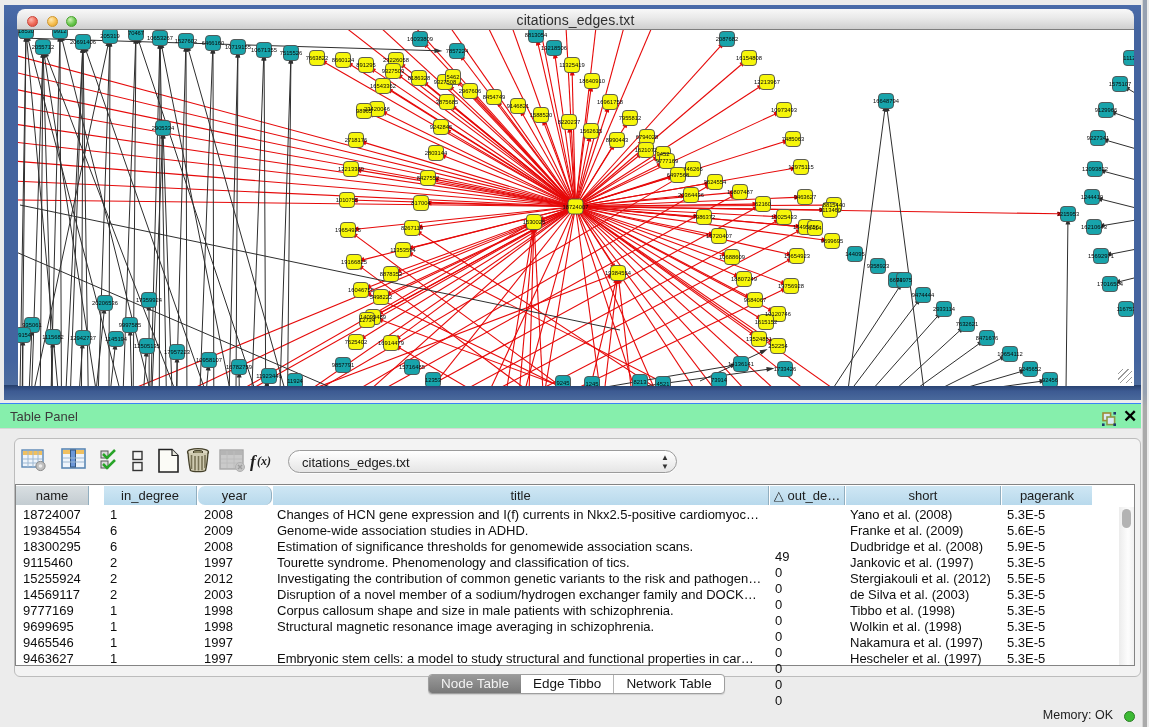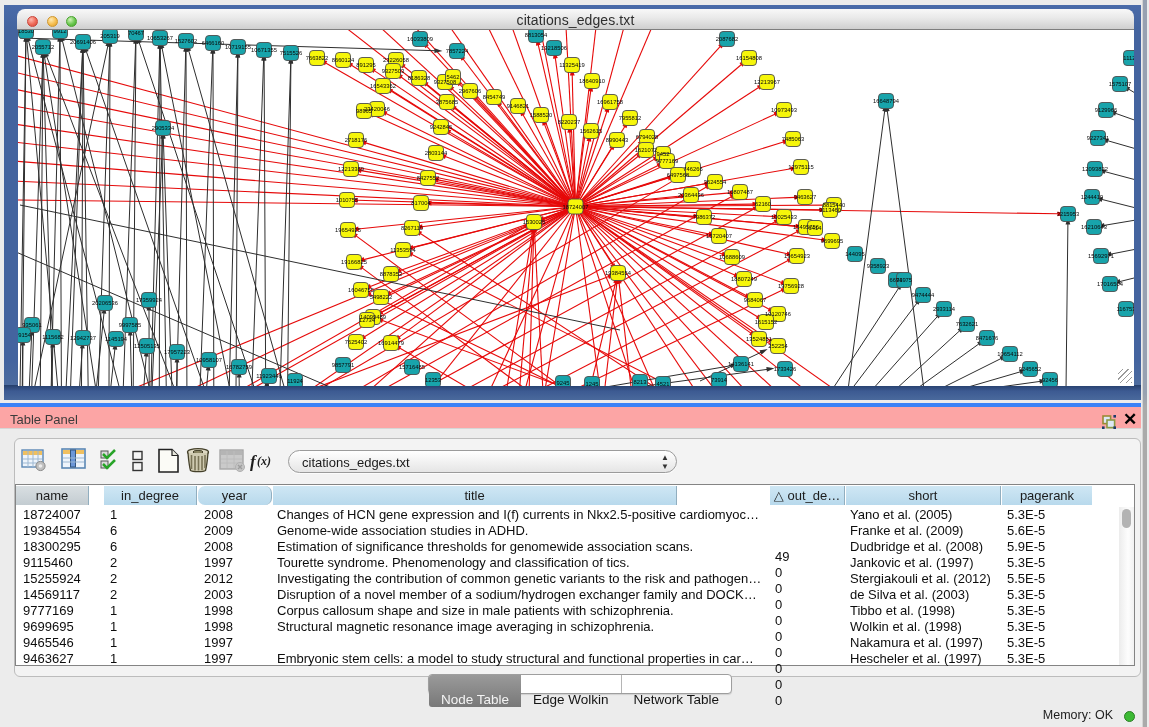--- a/index.html
+++ b/index.html
@@ -13,22 +13,22 @@
   border-bottom:1px solid #7e7e7e; }
 #titlebar .tl { position:absolute; top:7px; width:11px; height:11px; border-radius:50%; }
 #titlebar .t1 { left:9.5px; background:radial-gradient(circle at 35% 30%,#ffb8ae,#ee6a58 55%,#d3483c); border:1px solid #ca4439;}
 #titlebar .t2 { left:29.5px; background:radial-gradient(circle at 35% 30%,#ffe9b0,#f6be4f 55%,#dd9c2f); border:1px solid #cf962c;}
 #titlebar .t3 { left:49px; background:radial-gradient(circle at 35% 30%,#d2f3b9,#69c74f 55%,#46a42c); border:1px solid #49a22e;}
 #titlebar .ttl { position:absolute; left:0; right:0; top:3px; text-align:center;
   font-size:14px; font-weight:normal; color:#2e2e2e; letter-spacing:0.1px; }
 #graph { position:absolute; left:18px; top:30px; width:1116px; height:356px; background:#fff; overflow:hidden; }
 #grip { position:absolute; left:1100px; top:339px; width:14px; height:14px;
   background:repeating-linear-gradient(135deg,transparent,transparent 3px,#9a9a9a 3px,#9a9a9a 4px); }
-#tpbar { position:absolute; left:0; top:403px; width:1141px; height:26px; background:#fca5a5;
-  border-top:4px solid #3b82f6; border-bottom:1px solid #d6d6d6;text-align:center; }
+#tpbar { position:absolute; left:0; top:403px; width:1141px; height:26px; background:#86efac;
+  border-top:1px solid #3b82f6; border-bottom:1px solid #d6d6d6;text-align:center; }
 #tpbar .lbl { position:absolute; left:10px; top:5px; font-size:13px; color:#3c3c3c; }
 #tpbar .float { position:absolute; left:1102px; top:8px; width:14px; height:14px; }
 #tpbar .x { position:absolute; left:1123px; top:2px; font-size:17px; font-weight:bold; color:#000; }
 #rightstrip { position:absolute; left:1141px; top:0; width:8px; height:727px; background:#ececec; }
 #rightstrip .bar { position:absolute; left:1px; top:0px; width:5px; height:727px; background:linear-gradient(#97a1b1 54%,#aaaaaa 56%); border-left:1px solid #d5d5d5; }
 #container { position:absolute; left:14px; top:438px; width:1127px; height:239px;
   border:1px solid #bcbcbc; border-radius:6px; background:#f3f3f3; }
 #combo { position:absolute; left:288px; top:450px; width:389px; height:23px; border:1px solid #9b9b9b;
   border-radius:12px; background:linear-gradient(#ffffff,#f2f2f2 50%,#e5e5e5); box-shadow:0 1px 0 rgba(255,255,255,.7); }
 #combo .txt { position:absolute; left:13px; top:4px; font-size:13px; color:#1a1a1a; }
@@ -43,21 +43,21 @@
 .c-deg { left:94px; width:60px; }
 .c-year { left:188px; width:60px; }
 .c-title { left:261px; width:492px; }
 .c-out { left:759px; width:70px;margin-top:42px; }
 .c-short { left:834px; width:165px; }
 .c-pr { left:991px; width:90px; }
 #vscroll { position:absolute; left:1119px; top:507px; width:15px; height:158px; background:linear-gradient(90deg,#ececec,#fdfdfd 60%,#f2f2f2); }
 #vscroll .thumb { position:absolute; left:3px; top:2px; width:9px; height:19px; border-radius:5px; background:#b3b3b3; }
 #tabs { position:absolute; left:428px; top:674px; height:20px; border:1px solid #9e9e9e; border-radius:4px;
   background:#fff; box-shadow:0 1px 1px rgba(0,0,0,.12); font-size:13.5px; }
-#tabs span { display:inline-block; height:18px; line-height:18px; padding:16px 12px; color:#141414; vertical-align:top; }
+#tabs span { display:inline-block; height:18px; line-height:18px; padding:0 12px; color:#141414; vertical-align:top; }
 #tabs .sel { background:linear-gradient(#9a9a9a,#787878); color:#f3f3f3; border-radius:3px 0 0 3px; }
 #tabs .sep { padding:0; width:1px; background:#b5b5b5; }
 #status { position:absolute; right:36px; top:708px; font-size:12.5px; color:#1d1d1d; }
 #memdot { position:absolute; left:1124px; top:711px; width:11px; height:11px; border-radius:50%;
   background:#3cba34; border:1px solid #2c7d26; }
 </style></head>
 <body>
 <div id="frame">
     <div class="btm"></div>
   </div>
@@ -837,31 +837,31 @@
   <text x="243" y="21" font-family="Liberation Serif, serif" font-style="italic" font-weight="bold" font-size="12" fill="#1c1c1c">(x)</text>
 </svg>
 <div id="combo">
     <div class="txt">citations_edges.txt</div>
     <div class="arr">▲<br>▼</div>
   </div>
 <div id="tbl"></div>
 <div class="hcell" style="left:16px;width:73px;background:linear-gradient(#d9dfe2,#c3ccd1);">name</div>
 <div class="hcell" style="left:104px;width:93px;">in_degree</div>
 <div class="hcell" style="left:198px;width:74px;border-radius:7px;">year</div>
-<div class="hcell" style="left:273px;width:404px;">title</div>
+<div class="hcell" style="left:273px;width:496px;">title</div>
 <div class="hcell" style="left:770px;width:75px;">△ out_de…</div>
 <div class="hcell" style="left:846px;width:155px;">short</div>
 <div class="hcell" style="left:1002px;width:90px;border-right:none;">pagerank</div>
 <div class="trow" style="top:507px">
 <span class="c-name">18724007</span>
     <span class="c-deg">1</span>
     <span class="c-year">2008</span>
 <span class="c-title">Changes of HCN gene expression and I(f) currents in Nkx2.5-positive cardiomyoc…</span>
     <span class="c-out">49</span>
-    <span class="c-short">Yano et al. (2005)</span>
+    <span class="c-short">Yano et al. (2008)</span>
 <span class="c-pr">5.3E-5</span>
   </div>
 <div class="trow" style="top:523px">
 <span class="c-name">19384554</span>
     <span class="c-deg">6</span>
     <span class="c-year">2009</span>
 <span class="c-title">Genome-wide association studies in ADHD.</span>
     <span class="c-out">0</span>
     <span class="c-short">Franke et al. (2009)</span>
 <span class="c-pr">5.6E-5</span>
@@ -933,18 +933,18 @@
     <span class="c-deg">1</span>
     <span class="c-year">1997</span>
 <span class="c-title">Embryonic stem cells: a model to study structural and functional properties in car…</span>
     <span class="c-out">0</span>
     <span class="c-short">Hescheler et al. (1997)</span>
 <span class="c-pr">5.3E-5</span>
   </div>
 <div id="vscroll">
     <div class="thumb"></div>
   </div>
-<div id="tabs"><span class="sel">Node Table</span><span>Edge Wolkin</span><span class="sep"></span><span>Network Table</span></div>
+<div id="tabs"><span class="sel">Node Table</span><span>Edge Tibbo</span><span class="sep"></span><span>Network Table</span></div>
 <div id="status">Memory: OK</div>
 <div id="memdot"></div>
 <div id="rightstrip">
     <div class="bar"></div>
   </div>
 
 </body></html>

